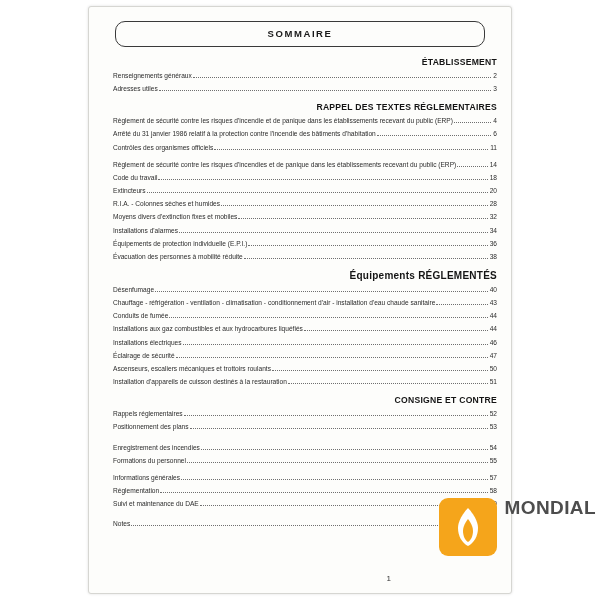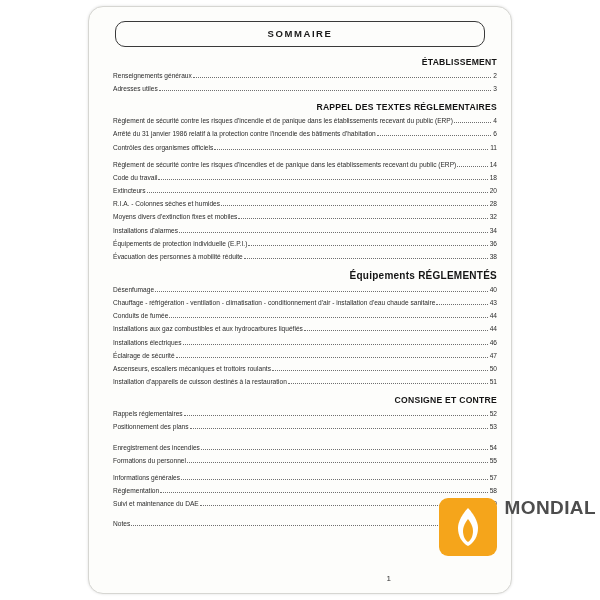--- a/index.html
+++ b/index.html
@@ -19,21 +19,21 @@
   }
   
   #sheet {
     position: absolute;
     left: 88px;
     top: 6px;
     width: 424px;
     height: 588px;
     background: #fdfdfb;
     border: 1px solid #d6d6d2;
-    border-radius: 15px;
+    border-radius: 3px;
     box-shadow: 0 0 3px rgba(0,0,0,0.12);
     box-sizing: border-box;
   }
   #sheet-inner {
     position: absolute;
     left: 12px;
     top: 10px;
     right: 12px;
     bottom: 8px;
   }

